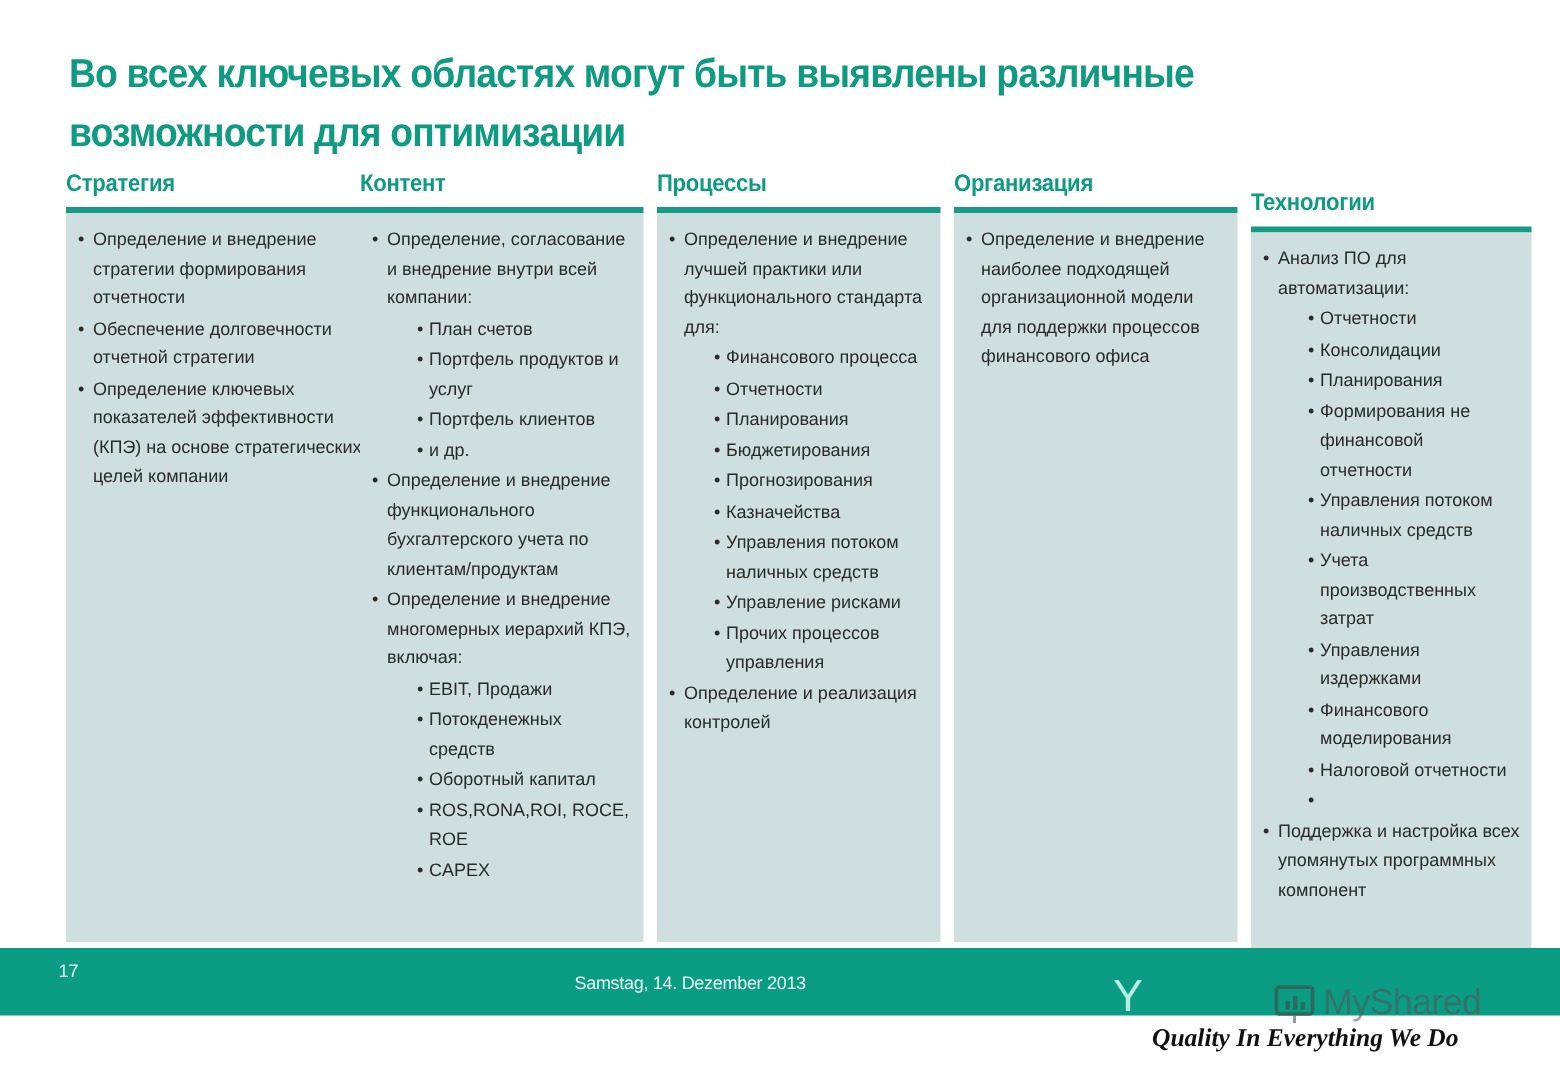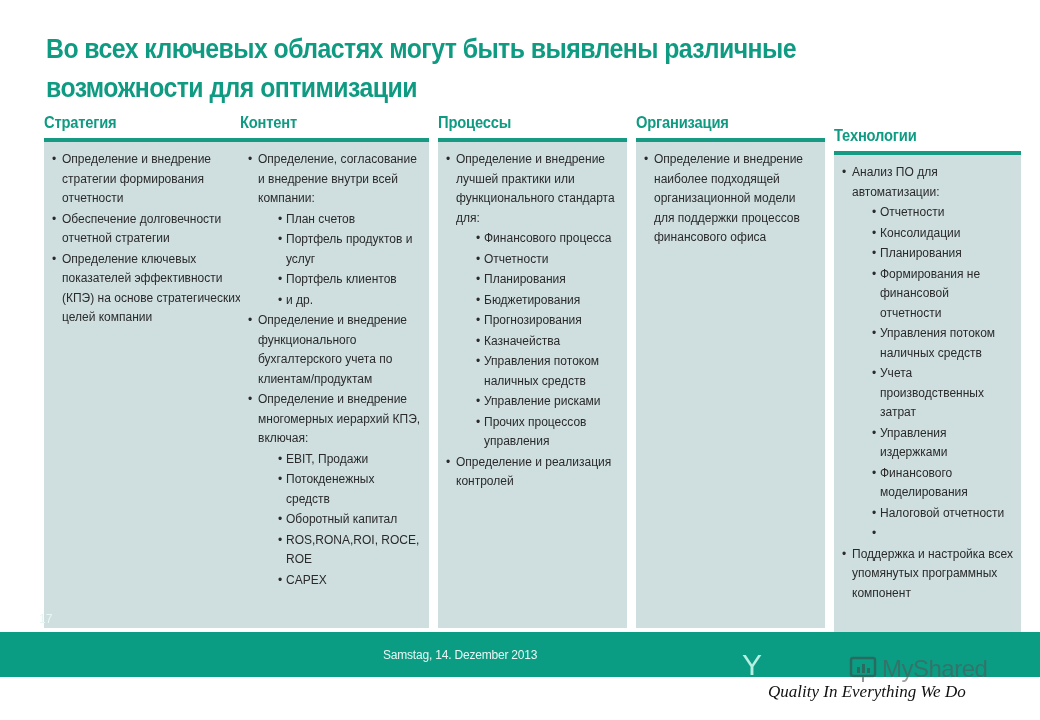--- a/index.html
+++ b/index.html
@@ -30,33 +30,33 @@
     .bullet { width: 10px; flex: none; text-align: left; }
     .txt { flex: 1; }
     .sub { padding-left: 30px; }
     .sub .bullet { width: 8px; }
 
     .footer {
       position: absolute; left: 0; top: 632px; width: 1040px; height: 45px;
       background: #0b9c84;
     }
     .page-num {
-      position: absolute; left: 39px; top: 612px; font-size: 12px; color: #e8f7f3;
+      position: absolute; left: 39px; top: 640px; font-size: 12px; color: #e8f7f3;
     }
     .date {
       position: absolute; left: 383px; top: 648px; font-size: 12px; color: #e8f7f3;
       letter-spacing: -0.2px;
     }
     .logo-y {
       position: absolute; left: 742px; top: 650px; font-size: 30px; color: #b6f0e3;
       font-weight: normal; line-height: 30px;
     }
     .slogan {
       position: absolute; left: 768px; top: 682px; font-size: 17px;
-      font-weight: normal; font-style: italic; color: #111;
+      font-weight: bold; font-style: italic; color: #111;
       font-family: "Liberation Serif", serif;
     }
     .watermark {
       position: absolute; left: 848px; top: 655px; display: flex; align-items: center;
       opacity: 0.55;
     }
     .wm-icon { width: 30px; height: 28px; }
     .wm-text { font-size: 24px; color: #555; margin-left: 4px; letter-spacing: -0.5px; }
   </style>
 </head>

